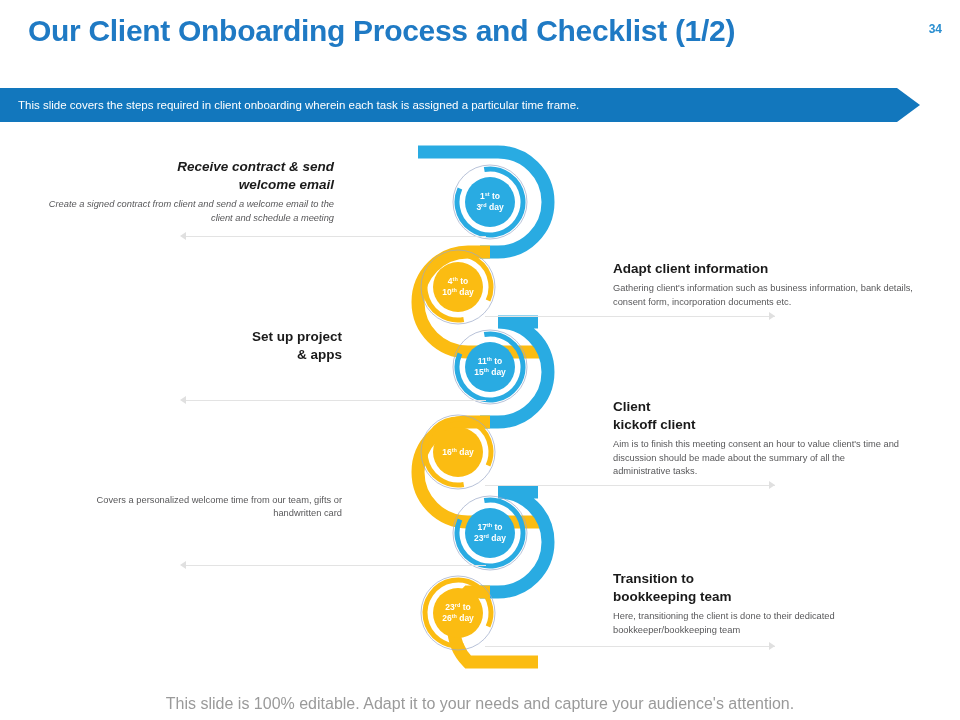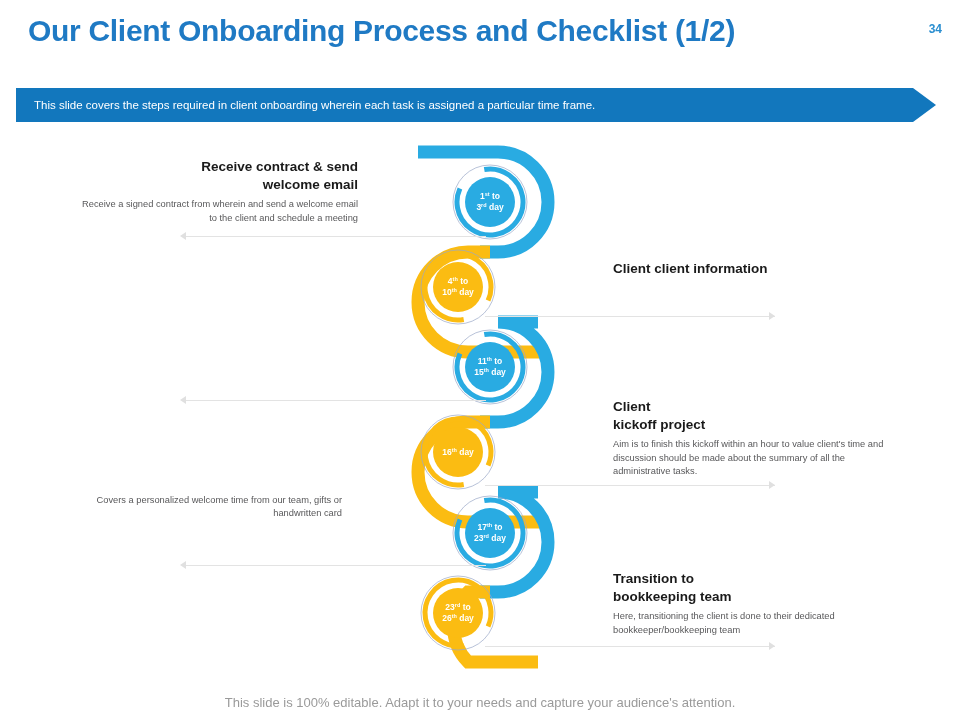--- a/index.html
+++ b/index.html
@@ -43,21 +43,20 @@
     color: #2a8ed0;
   }
 
   
   #subtitle-banner {
     position: absolute;
     left: 0;
     top: 88px;
     width: 920px;
     height: 34px;
-    margin-left: 16px;
   }
   #subtitle-banner .banner-shape {
     position: absolute;
     left: 0; top: 0;
     width: 920px;
     height: 34px;
     background: #1277bd;
     clip-path: polygon(0 0, 897px 0, 920px 17px, 897px 34px, 0 34px);
   }
   #subtitle-text {
@@ -117,21 +116,21 @@
   .conn-arrow.left-head  { border-right: 6px solid #e0e0e0; }
   .conn-arrow.right-head { border-left:  6px solid #e0e0e0; }
 
   
   #footer-note {
     position: absolute;
     left: 0;
     top: 695px;
     width: 960px;
     text-align: center;
-    font-size: 13px;
+    font-size: 16px;
     color: #9a9a9a;
   }
 
   .circle-label {
     font-family: "Liberation Sans", sans-serif;
     font-weight: bold;
     fill: #ffffff;
   }
 </style>
 </head>
@@ -264,37 +263,40 @@
 
   <div class="connector" style="left:485px; top:485px; width:290px;"></div>
   <div class="conn-arrow right-head" style="left:769px; top:481px;"></div>
 
   <div class="connector" style="left:186px; top:565px; width:300px;"></div>
   <div class="conn-arrow left-head" style="left:180px; top:561px;"></div>
 
   <div class="connector" style="left:485px; top:646px; width:290px;"></div>
   <div class="conn-arrow right-head" style="left:769px; top:642px;"></div>
 
-  <div class="step-block left" style="left:72px; top:158px; width:286px;">
+  <div class="step-block left" style="left:48px; top:158px; width:286px;font-style:italic;">
     <div class="step-title">Receive contract &amp; send
 welcome email</div>
-    <div class="step-desc">Receive a signed contract from wherein and send a welcome email to the client and schedule a meeting</div>
+    <div class="step-desc">Create a signed contract from client and send a welcome email to the client and schedule a meeting</div>
   </div>
 
   <div class="step-block right" style="left:613px; top:260px; width:320px;">
-    <div class="step-title">Client client information</div>
+    <div class="step-title">Adapt client information</div>
+    <div class="step-desc">Gathering client's information such as business information, bank details, consent form, incorporation documents etc.</div>
   </div>
 
   <div class="step-block left" style="left:56px; top:328px; width:286px;">
+    <div class="step-title">Set up project
+&amp; apps</div>
   </div>
 
   <div class="step-block right" style="left:613px; top:398px; width:288px;">
     <div class="step-title">Client
-kickoff project</div>
-    <div class="step-desc">Aim is to finish this kickoff within an hour to value client's time and discussion should be made about the summary of all the administrative tasks.</div>
+kickoff client</div>
+    <div class="step-desc">Aim is to finish this meeting consent an hour to value client's time and discussion should be made about the summary of all the administrative tasks.</div>
   </div>
 
   <div class="step-block left" style="left:56px; top:490px; width:286px;">
     <div class="step-desc">Covers a personalized welcome time from our team, gifts or handwritten card</div>
   </div>
 
   <div class="step-block right" style="left:613px; top:570px; width:300px;">
     <div class="step-title">Transition to
 bookkeeping team</div>
     <div class="step-desc">Here, transitioning the client is done to their dedicated bookkeeper/bookkeeping team</div>

